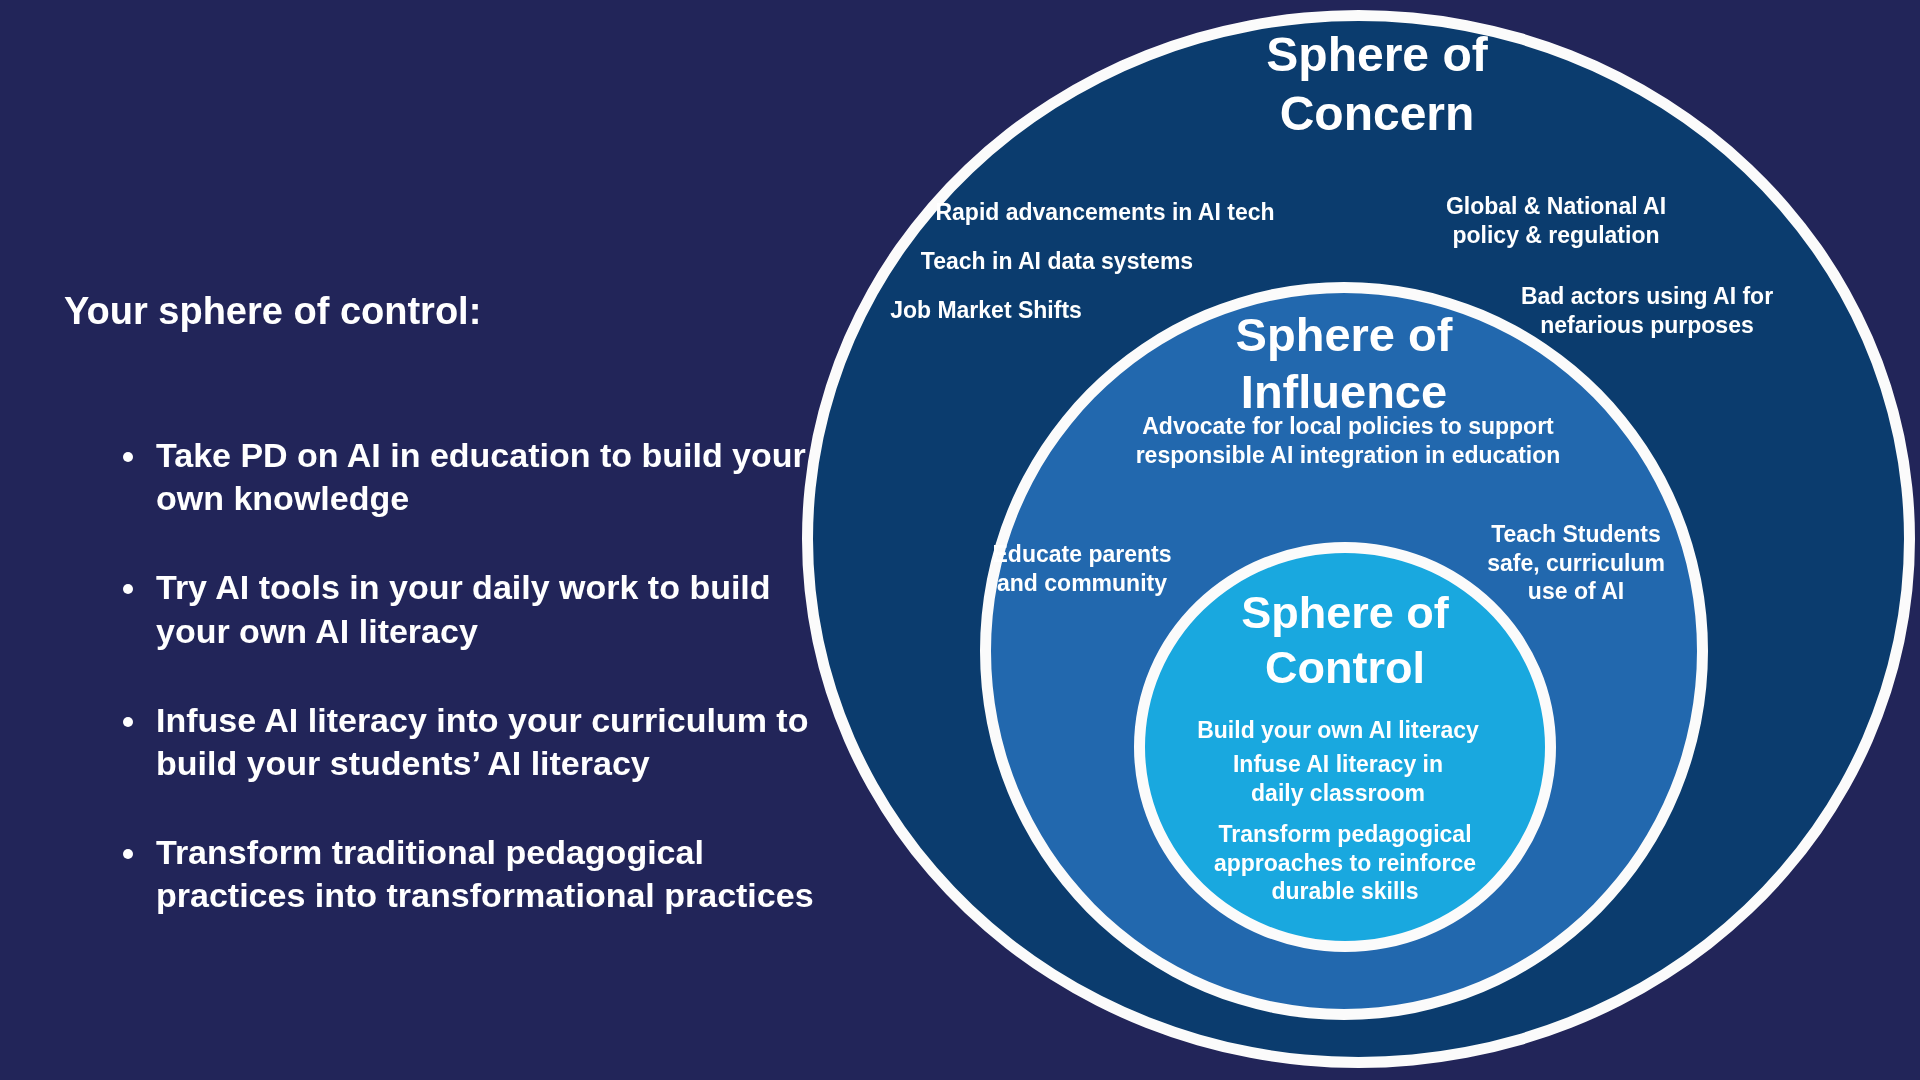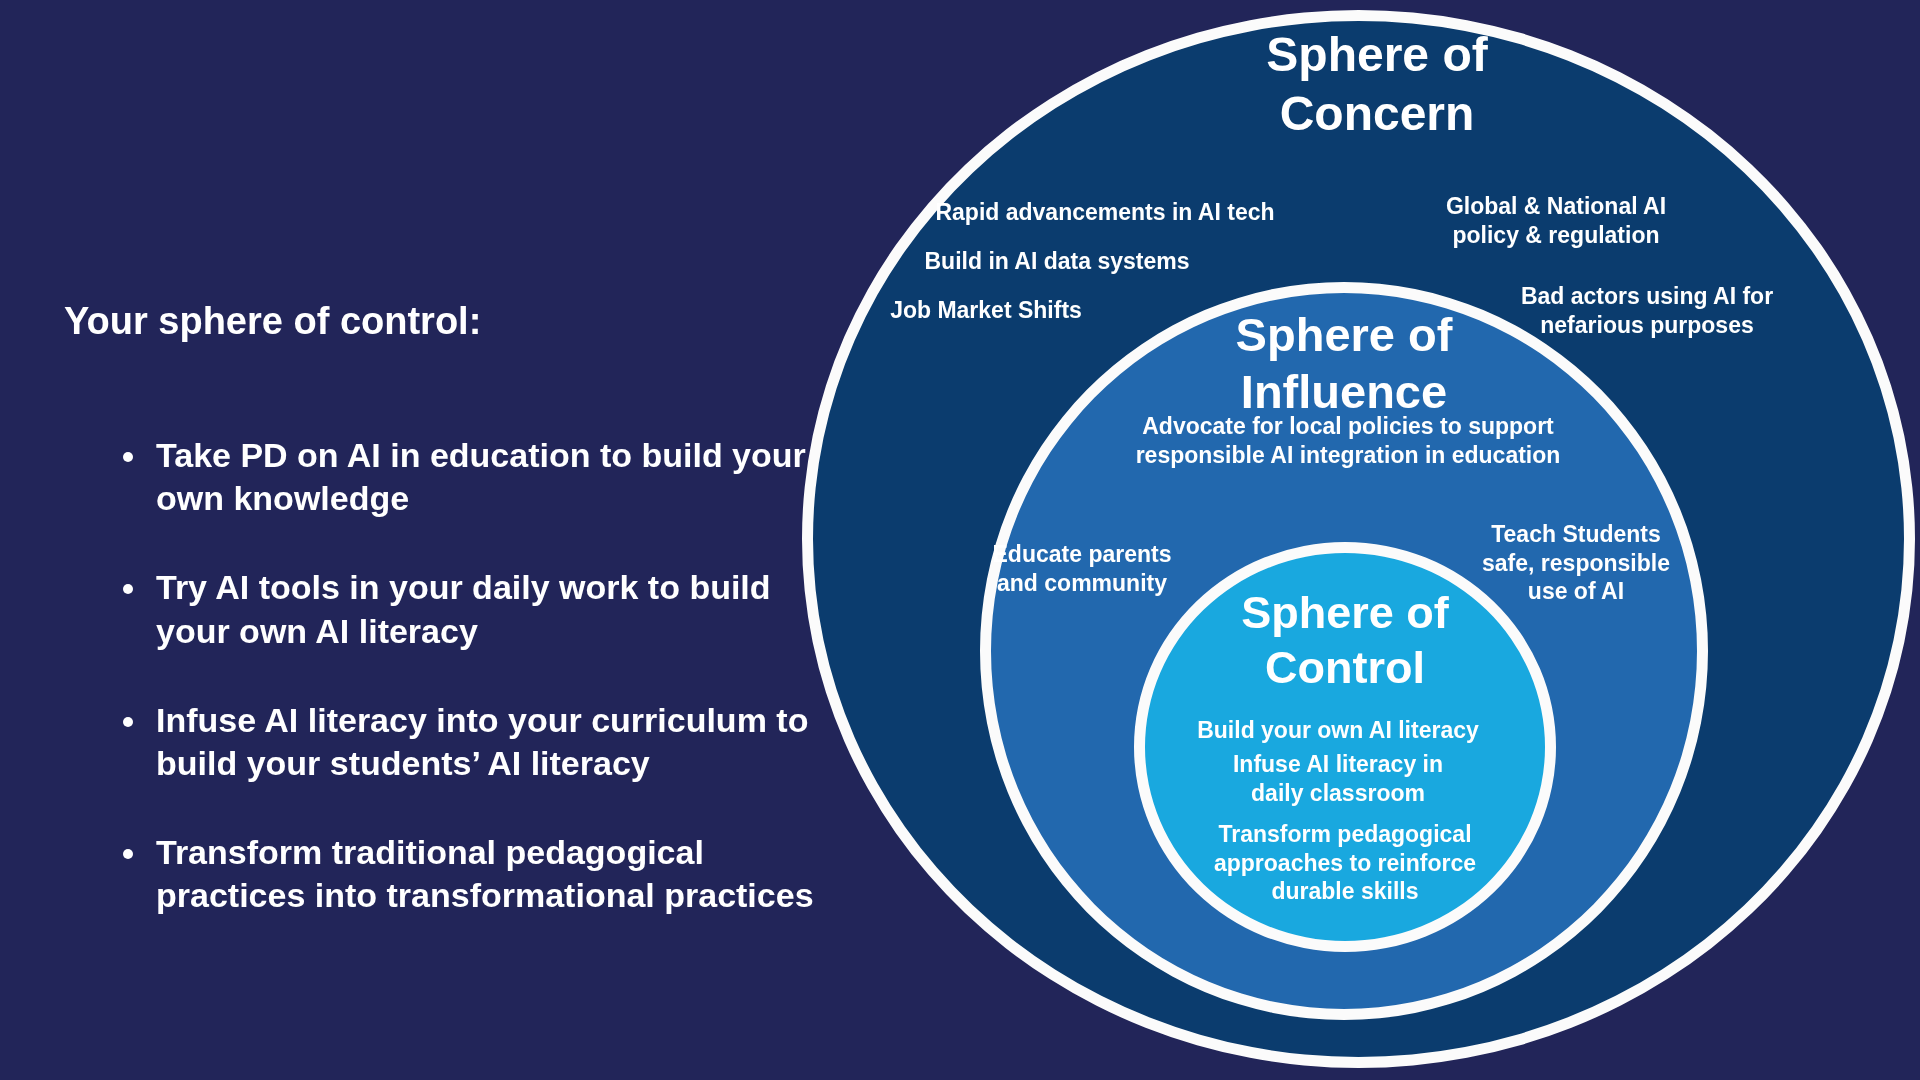--- a/index.html
+++ b/index.html
@@ -24,21 +24,21 @@
     width: 880px;
     font-size: 74px;
     font-weight: 700;
     line-height: 1.45;
     letter-spacing: -1px;
     white-space: pre-line;
     color: #ffffff;
   }
   .subtitle {
     position: absolute;
-    left: 64px; top: 300px;
+    left: 64px; top: 290px;
     font-size: 38px;
     font-weight: 700;
     color: #ffffff;
   }
   .bullets {
     position: absolute;
     left: 100px; top: 420px;
     width: 680px;
     margin: 14px;
     padding: 0 0 0 36px;
@@ -89,35 +89,35 @@
     <li>Transform traditional pedagogical practices into transformational practices</li>
   </ul>
 
   <div class="circle circle-concern"></div>
   <div class="circle circle-influence"></div>
   <div class="circle circle-control"></div>
 
   <div class="dlabel sphere-title" style="left:1377px; top:26px;">Sphere of
 Concern</div>
   <div class="dlabel ditem" style="left:1105px; top:198px;">Rapid advancements in AI tech</div>
-  <div class="dlabel ditem" style="left:1057px; top:247px;">Build in AI data systems</div>
+  <div class="dlabel ditem" style="left:1057px; top:247px;">Teach in AI data systems</div>
   <div class="dlabel ditem" style="left:986px; top:296px;">Job Market Shifts</div>
   <div class="dlabel ditem" style="left:1556px; top:192px;">Global &amp; National AI
 policy &amp; regulation</div>
   <div class="dlabel ditem" style="left:1647px; top:282px;">Bad actors using AI for
 nefarious purposes</div>
 
   <div class="dlabel sphere-title influence" style="left:1344px; top:306px;">Sphere of
 Influence</div>
   <div class="dlabel ditem" style="left:1348px; top:412px;">Advocate for local policies to support
 responsible AI integration in education</div>
   <div class="dlabel ditem" style="left:1082px; top:540px;">Educate parents
 and community</div>
   <div class="dlabel ditem" style="left:1576px; top:520px;">Teach Students
-safe, responsible
+safe, curriculum
 use of AI</div>
 
   <div class="dlabel sphere-title control" style="left:1345px; top:586px;">Sphere of
 Control</div>
   <div class="dlabel ditem" style="left:1338px; top:716px;">Build your own AI literacy</div>
   <div class="dlabel ditem" style="left:1338px; top:750px;">Infuse AI literacy in
 daily classroom</div>
   <div class="dlabel ditem" style="left:1345px; top:820px;">Transform pedagogical
 approaches to reinforce
 durable skills</div>

